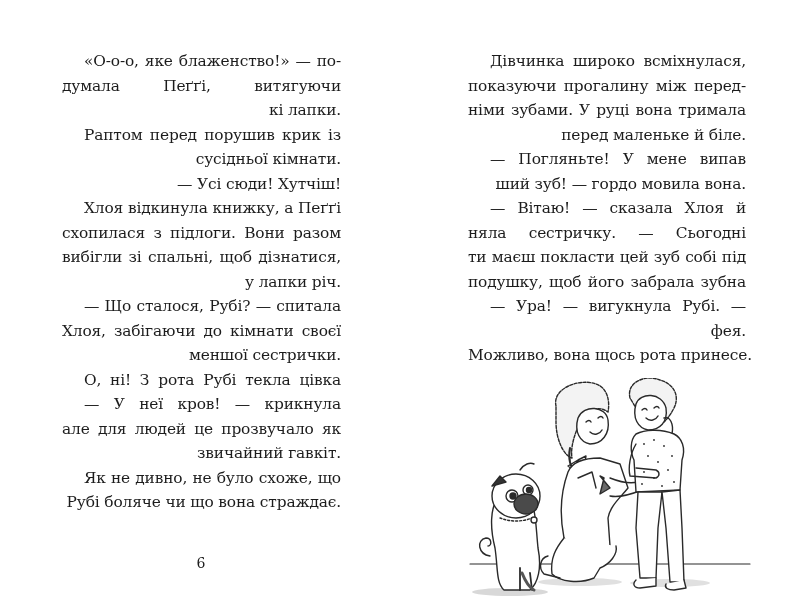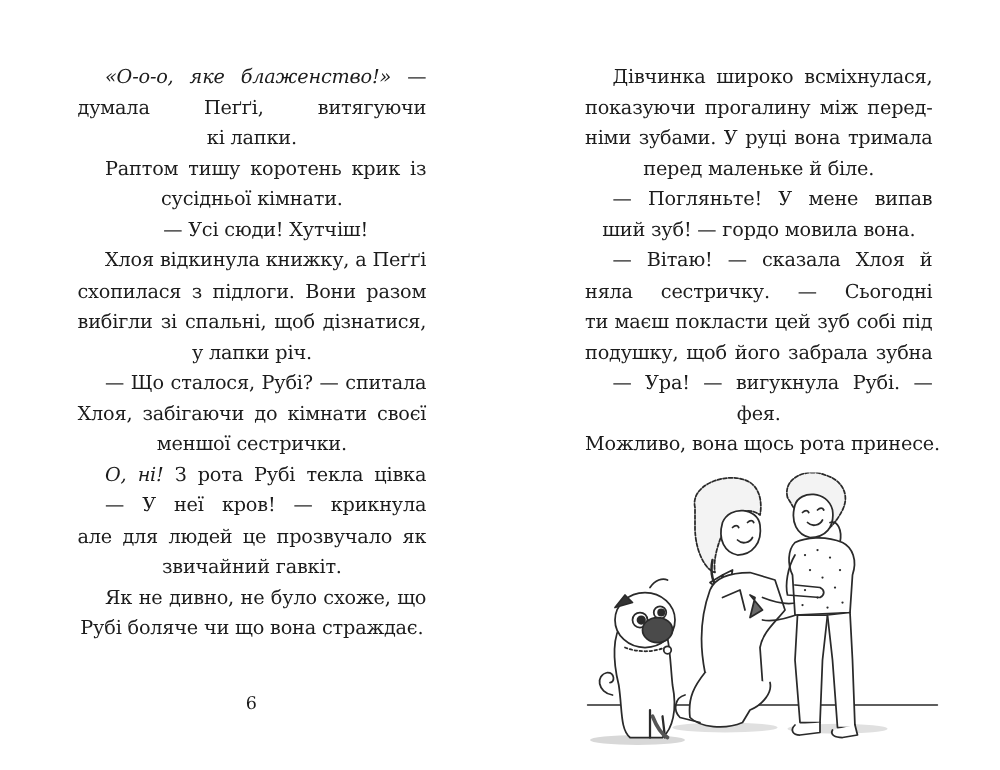--- a/index.html
+++ b/index.html
@@ -10,51 +10,51 @@
   .column { position: absolute; top: 49px; }
   .page-left .column { left: 62px; width: 279px; }
   .page-right .column { left: 68px; width: 278px; }
   .line {
     font-family: "DejaVu Serif", "Liberation Serif", serif;
     font-size: 15.4px;
     line-height: 24.5px;
     height: 24.5px;
     color: #1c1c1c;
     white-space: nowrap;
-    text-align: center;
+    text-align: right;
     letter-spacing: -0.15px;
   }
   .line.justify {
     text-align: justify;
     text-align-last: justify;
     white-space: normal;
     overflow: hidden;
   }
   .line.indent { text-indent: 22px; }
-  .line .it { font-style: italic; }
+  .line .it { }
   .page-number {
     position: absolute;
     left: 190px; top: 555px; width: 22px;
     text-align: center;
     font-family: "DejaVu Serif", "Liberation Serif", serif;
     font-size: 14px;
     color: #1c1c1c;
   }
   .illustration { position: absolute; left: 60px; top: 378px; width: 300px; height: 238px; }
   .illustration svg { width: 300px; height: 238px; display: block; }
 </style>
 </head>
 <body>
 
 <div class="page page-left">
   <div class="column" id="left-col">
       <div class="line indent justify"><span class="it">«О-о-о, яке блаженство!»</span><span> — по-</span></div>
       <div class="line justify"><span>думала Пеґґі, витягуючи коротень-</span></div>
       <div class="line"><span>кі лапки.</span></div>
-      <div class="line indent justify"><span>Раптом тишу коротень крик із</span></div>
+      <div class="line indent justify"><span>Раптом перед порушив крик із</span></div>
       <div class="line"><span>сусідньої кімнати.</span></div>
       <div class="line indent"><span>— Усі сюди! Хутчіш!</span></div>
       <div class="line indent justify"><span>Хлоя відкинула книжку, а Пеґґі</span></div>
       <div class="line justify"><span>схопилася з підлоги. Вони разом</span></div>
       <div class="line justify"><span>вибігли зі спальні, щоб дізнатися,</span></div>
       <div class="line"><span>у лапки річ.</span></div>
       <div class="line indent justify"><span>— Що сталося, Рубі? — спитала</span></div>
       <div class="line justify"><span>Хлоя, забігаючи до кімнати своєї</span></div>
       <div class="line"><span>меншої сестрички.</span></div>
       <div class="line indent justify"><span class="it">О, ні!</span><span> З рота Рубі текла цівка</span></div>

